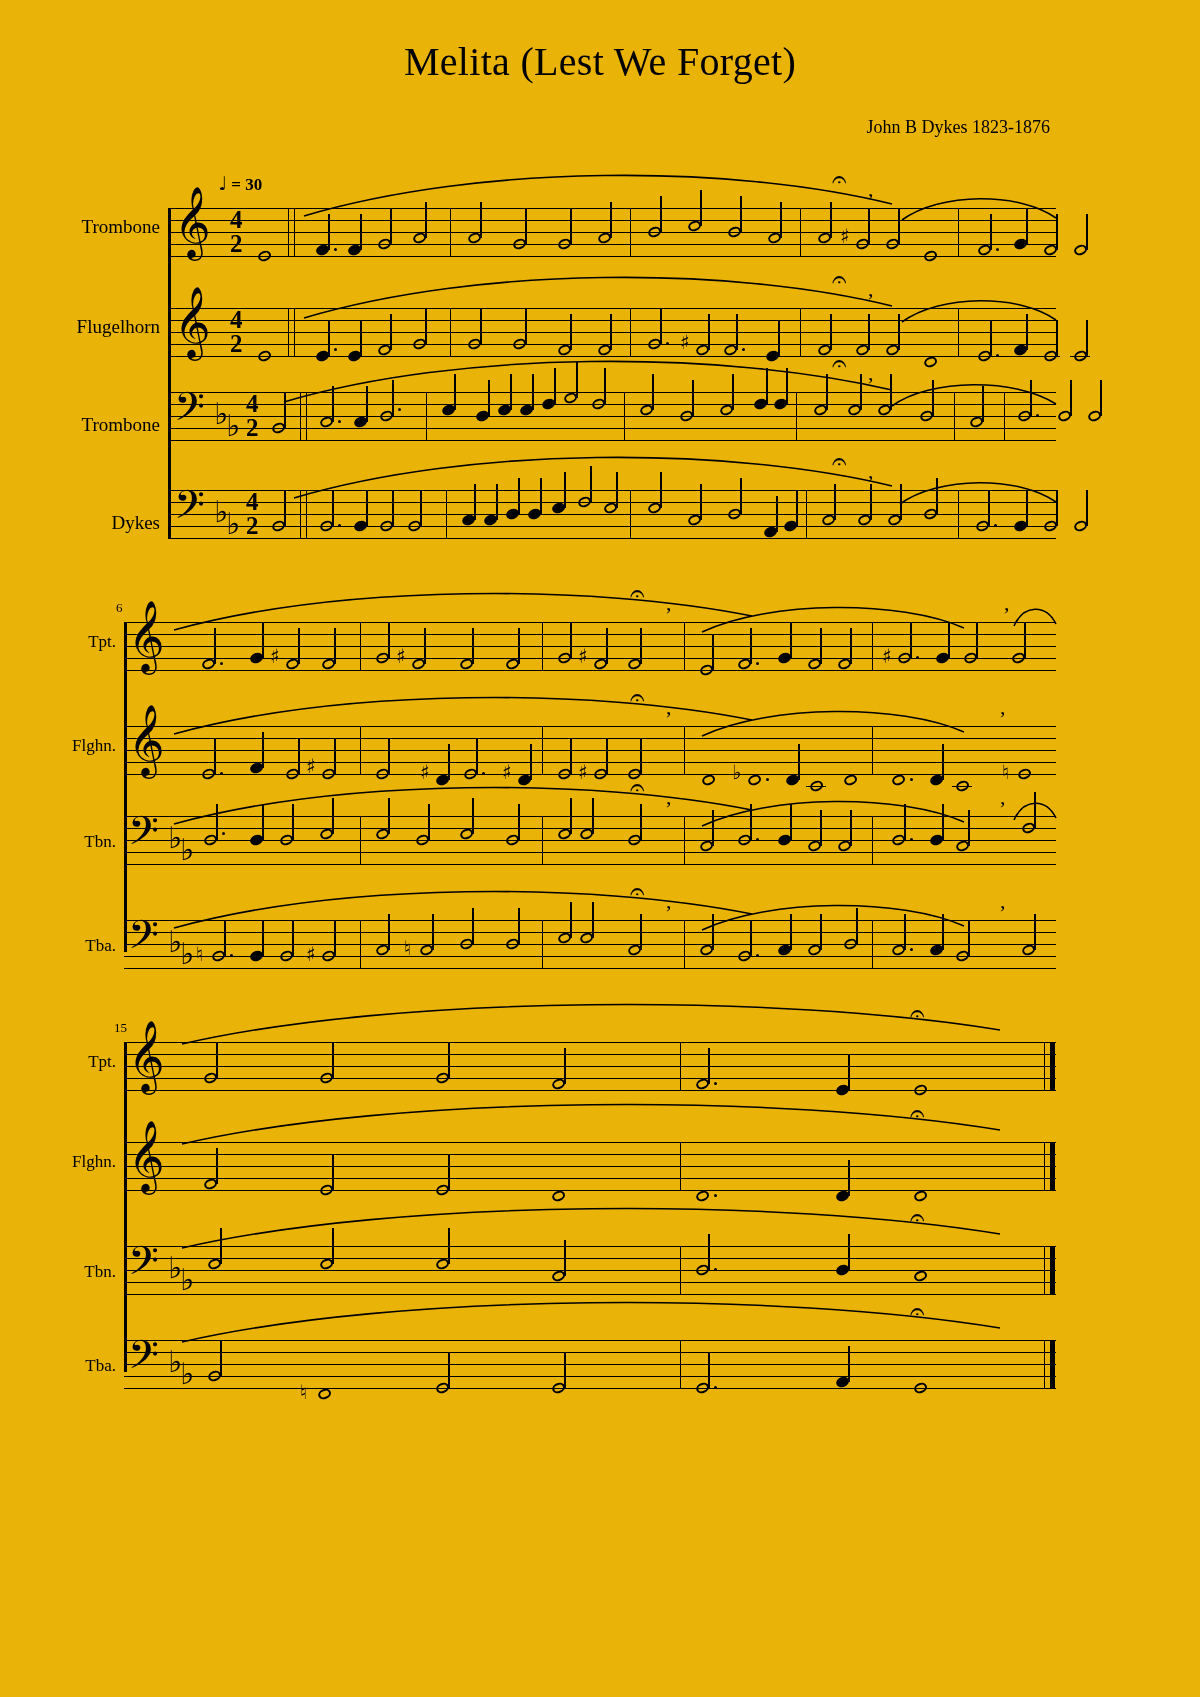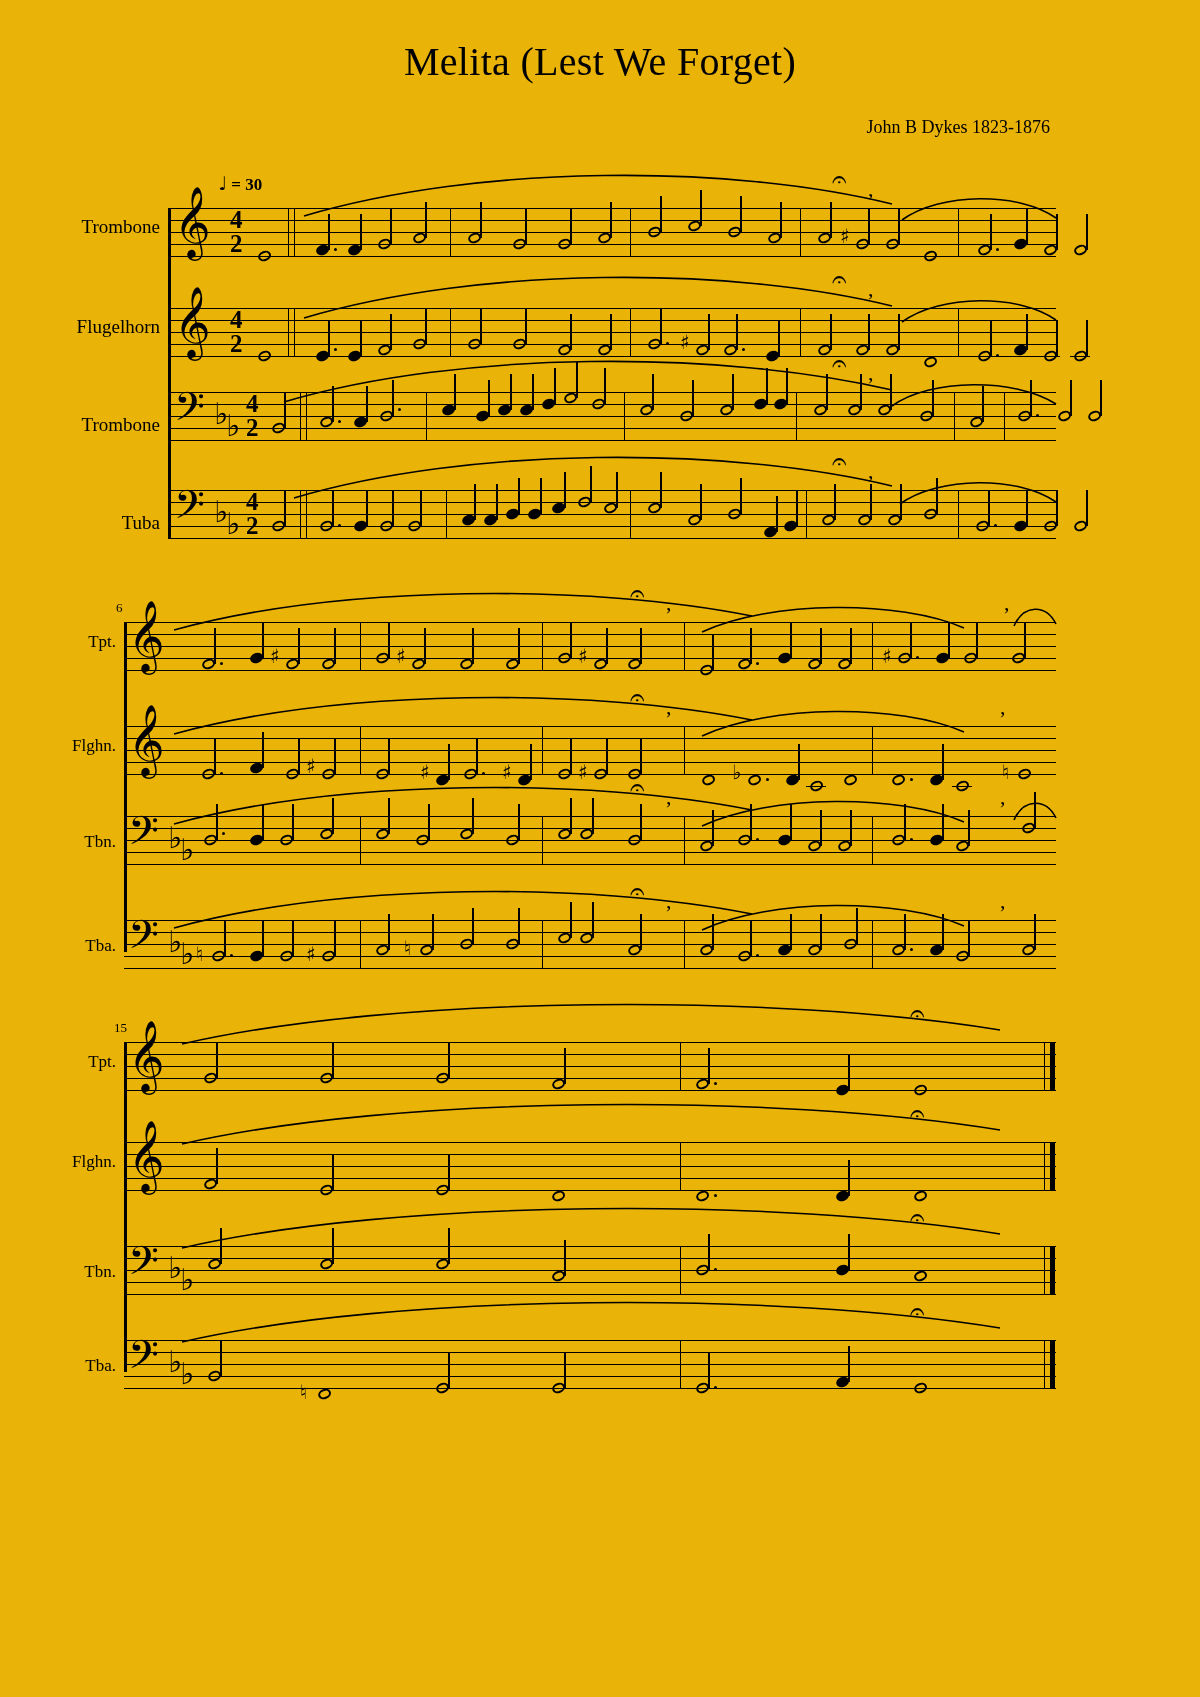--- a/index.html
+++ b/index.html
@@ -460,21 +460,21 @@
       <div class="note hollow" style="left:920px; top:19px;"></div>
       <div class="stem" style="left:932px; top:-12px; height:36px;"></div>
     </div>
     <svg class="slur" style="left:280px; top:356px; width:620px; height:50px;">
       <path d="M4,46 C180,-6 440,-6 612,34" fill="none" stroke="#000" stroke-width="1.6"></path>
     </svg>
     <svg class="slur" style="left:890px; top:376px; width:170px; height:34px;">
       <path d="M2,30 C40,2 126,2 166,28" fill="none" stroke="#000" stroke-width="1.6"></path>
     </svg>
 
-    <div class="inst-label" style="left:20px; top:512px; width:140px;">Tuba</div>
+    <div class="inst-label" style="left:20px; top:512px; width:140px;">Dykes</div>
     <div class="staff" style="left:168px; top:490px; width:888px;">
       <div class="line l0"></div>
       <div class="line l1"></div>
       <div class="line l2"></div>
       <div class="line l3"></div>
       <div class="line l4"></div>
 
       <div class="clef bass" style="left:6px;">𝄢</div>
       <div class="keysig" style="left:46px; top:7px;">♭</div>
       <div class="keysig" style="left:58px; top:19px;">♭</div>

